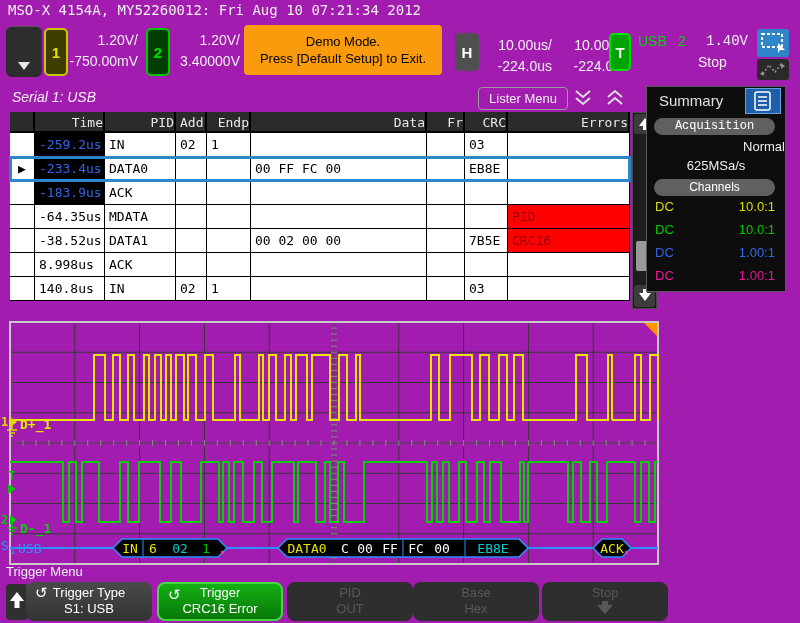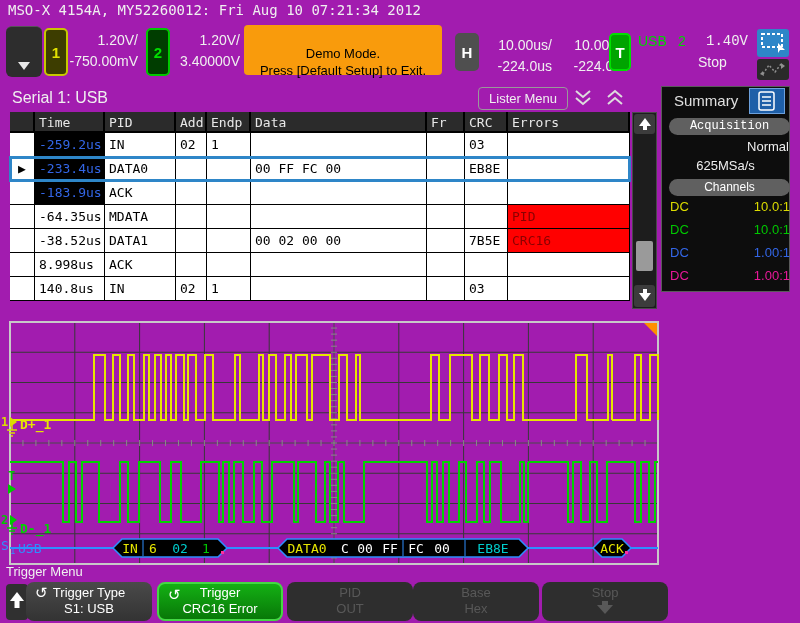--- a/index.html
+++ b/index.html
@@ -15,43 +15,43 @@
             border-radius:6px;border-top:1px solid #555;}
   #menu-btn .tri{position:absolute;left:50%;bottom:7px;transform:translateX(-50%);width:0;height:0;
             border-left:6px solid transparent;border-right:6px solid transparent;border-top:8px solid #e8e8e8;}
   .chbox{position:absolute;top:28px;width:20px;height:44px;border-radius:5px;border:2px solid;
          display:flex;align-items:center;justify-content:center;font-size:15px;font-weight:bold;}
   #ch1-box{left:44px;border-color:#c8c800;background:#3d3d00;color:#e2e200;}
   #ch2-box{left:146px;border-color:#00c800;background:#003d00;color:#00e000;}
   .readout{position:absolute;top:30px;width:70px;color:#f0f0f0;font-size:14px;text-align:right;line-height:21px;}
   #ch1-read{left:68px;} #ch2-read{left:170px;}
   #demo-box{position:absolute;left:244px;top:25px;width:198px;height:50px;background:#f99b0c;
-            border-radius:4px;color:#000;font-size:13px;text-align:center;padding-top:20px;box-sizing:border-box;line-height:17px;}
+            border-radius:4px;color:#000;font-size:13px;text-align:center;padding-top:8px;box-sizing:border-box;line-height:17px;}
   #h-box{position:absolute;left:455px;top:33px;width:24px;height:38px;background:#4f4f4f;border-radius:5px;
          color:#fff;font-size:15px;font-weight:bold;display:flex;align-items:center;justify-content:center;}
   #h-read1{left:484px;top:35px;width:68px;} #h-read2{left:556px;top:35px;width:72px;}
   #t-box{position:absolute;left:609px;top:33px;width:22px;height:38px;background:#00a400;border:2px solid #00e000;
          border-radius:5px;color:#fff;font-size:15px;font-weight:bold;display:flex;align-items:center;justify-content:center;box-sizing:border-box;}
   #trig-read{position:absolute;left:638px;top:33px;width:115px;font-size:14px;color:#f0f0f0;}
   #trig-src{color:#00d400;} #trig-ch{color:#00d400;position:absolute;left:40px;} #trig-lvl{position:absolute;left:68px;font-family:Liberation Mono, monospace;}
   #trig-run{position:absolute;left:20px;top:21px;color:#f0f0f0;margin-left:40px;}
   .icon-btn{position:absolute;left:757px;width:32px;border-radius:3px;}
   #icon-select{top:29px;height:28px;background:#2e86c8;}
   #icon-drag{top:59px;height:21px;background:#2a2a2a;}
 
   
-  #serialbar-title{position:absolute;left:12px;top:89px;color:#f0f0f0;font-size:16px;}
+  #serialbar-title{position:absolute;left:12px;top:89px;color:#f0f0f0;font-size:14px;font-style:italic;}
   #lister-menu-btn{position:absolute;left:478px;top:87px;width:88px;height:21px;border:1px solid #999;
         border-radius:4px;color:#f0f0f0;font-size:13px;display:flex;align-items:center;justify-content:center;}
   .chev{position:absolute;top:88px;width:22px;height:20px;}
 
   
   #lister{position:absolute;left:10px;top:112px;width:620px;}
   .lrow{display:grid;grid-template-columns:25px 70px 71px 31px 44px 176px 38px 43px 122px;}
-  .lrow.head .lcell{background:#2b2b2b;color:#e8e8e8;height:21px;line-height:21px;text-align:left;
+  .lrow.head .lcell{background:#2b2b2b;color:#e8e8e8;height:21px;line-height:21px;text-align:right;
         border-right:2px solid #000;border-bottom:2px solid #000;font-size:13px;}
   .lcell{font-family:"DejaVu Sans Mono",monospace;font-size:13px;background:#fff;color:#000;height:24px;
         line-height:24px;border-right:1px solid #000;border-bottom:1px solid #000;padding-left:4px;
         box-sizing:border-box;white-space:nowrap;overflow:hidden;}
   .lrow .lcell:first-child{padding-left:0;text-align:center;}
   .lcell.time-black{background:#000;color:#3366e6;}
   .lcell.err-red{background:#f00;color:#8b0000;}
   .lrow.selected{outline:3px solid #2e86c8;outline-offset:-2px;position:relative;z-index:2;}
 
   
@@ -59,21 +59,21 @@
   .sb-btn{position:absolute;left:1px;width:21px;background:#3c3c3c;border-radius:3px;}
   #sb-up{top:1px;height:20px;} #sb-down{bottom:1px;height:22px;}
   #sb-thumb{position:absolute;left:3px;top:128px;width:17px;height:30px;background:#9a9a9a;border-radius:2px;}
   .arr{position:absolute;left:50%;transform:translateX(-50%);width:0;height:0;
        border-left:6px solid transparent;border-right:6px solid transparent;}
   .arr.up{top:4px;border-bottom:8px solid #fff;} .arr.down{top:8px;border-top:8px solid #fff;}
   .stem{position:absolute;left:50%;transform:translateX(-50%);width:4px;background:#fff;}
   #sb-up .stem{top:11px;height:5px;} #sb-down .stem{top:4px;height:5px;}
 
   
-  #sidebar{position:absolute;left:661px;top:86px;width:129px;height:206px;background:#0d0d0d;border:1px solid #5a5a5a;box-sizing:border-box;}
+  #sidebar{position:absolute;left:646px;top:86px;width:140px;height:206px;background:#0d0d0d;border:1px solid #5a5a5a;box-sizing:border-box;}
   #sb-tab{position:absolute;left:12px;top:5px;color:#e0e0e0;font-size:15px;}
   #sb-icon{position:absolute;right:4px;top:1px;width:36px;height:26px;background:#1e5fa8;border:1px solid #6ca0dc;box-sizing:border-box;}
   .pill{position:absolute;left:7px;width:121px;height:17px;background:#606060;border-radius:9px;color:#fff;
         font-size:12px;text-align:center;line-height:17px;}
   #pill-acq{top:31px;font-family:Liberation Mono, monospace;} #pill-ch{top:92px;}
   .sb-line{position:absolute;left:0;width:100%;text-align:center;color:#eee;font-size:13px;}
   #sb-normal{top:52px;text-align:right;} #sb-rate{top:71px;}
   .chan-row{position:absolute;left:8px;width:120px;font-size:13px;}
   .chan-row .ratio{float:right;}
 

